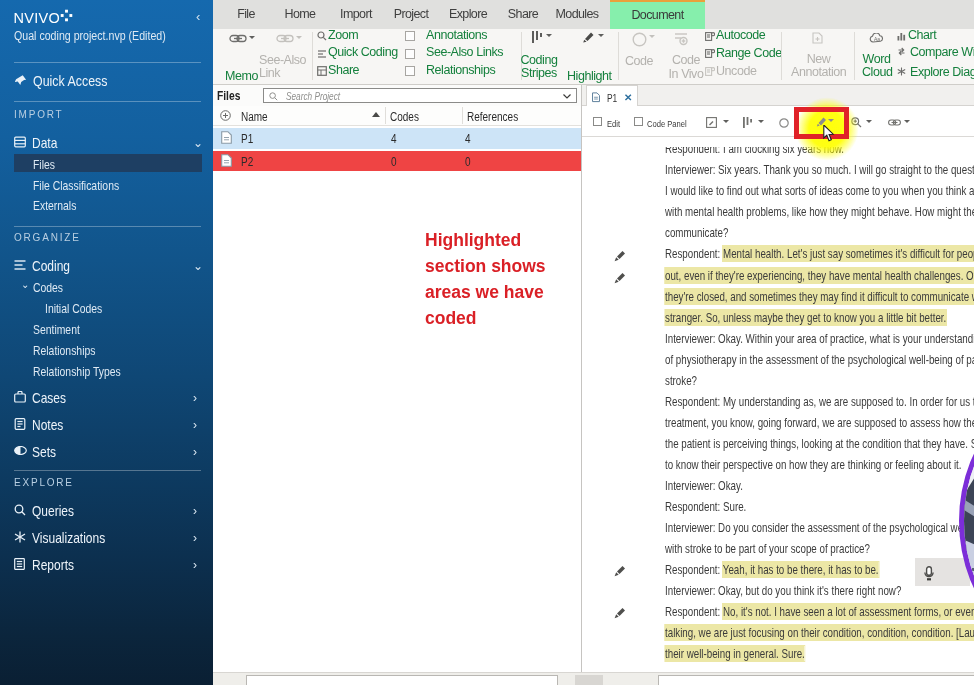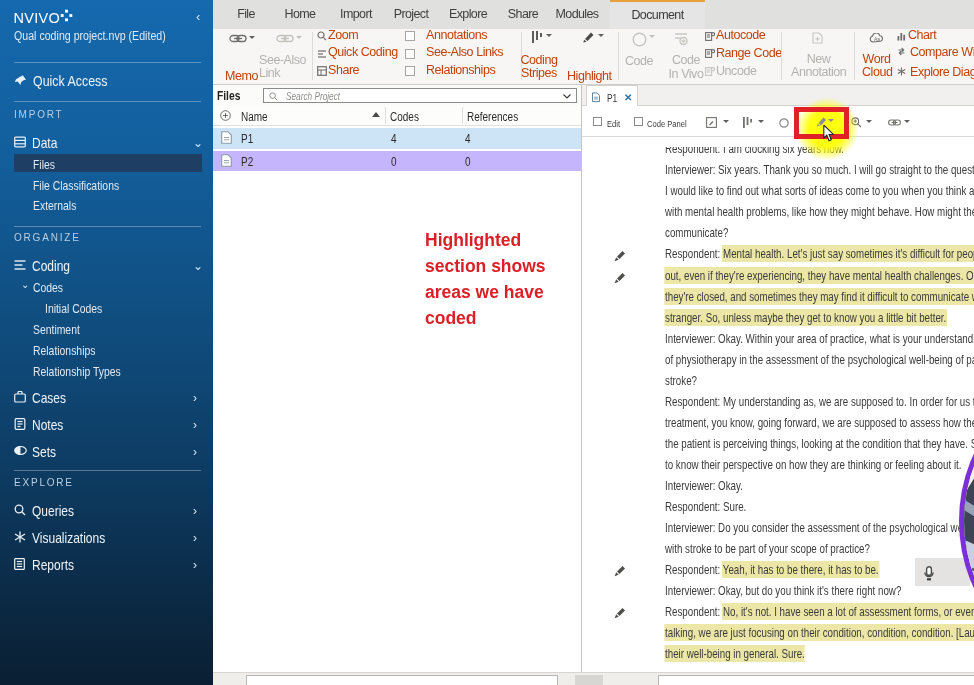--- a/index.html
+++ b/index.html
@@ -15,37 +15,37 @@
   .sb-sep { position:absolute; left:13.5px; width:187px; height:1px; background:rgba(255,255,255,0.30); }
   .sb-sec { position:absolute; left:14px; font-size:10px; letter-spacing:1.8px; color:#b9cfe2; }
   .sb-item { position:absolute; left:31.5px; font-size:15px; color:#eef4fa; transform:scaleX(0.8) translateZ(0); transform-origin:0 0; white-space:nowrap; }
   .sb-sub { position:absolute; left:33px; font-size:13px; color:#dfeaf4; transform:scaleX(0.8) translateZ(0); transform-origin:0 0; white-space:nowrap; }
   .sb-chev { position:absolute; left:193px; font-size:12px; color:#d9e6f1; }
   .sb-icon { position:absolute; left:31px; }
 
   
   #tabbar { position:absolute; left:213px; top:0; width:761px; height:29px; background:#e0e0de; }
   .rtab { position:absolute; top:0; height:29px; line-height:29px; font-size:12.5px; letter-spacing:-0.6px; color:#3f3f3f; text-align:center; }
-  #doctab { position:absolute; left:610px; top:0; width:95px; height:29px; background:#e5e5e5; border-top:2.5px solid #e9a13b; line-height:26px; text-align:center; font-size:12.5px; letter-spacing:-0.6px; color:#3a3a3a; }
+  #doctab { position:absolute; left:610px; top:0; width:95px; height:29px; background:#86efac; border-top:2.5px solid #e9a13b; line-height:26px; text-align:center; font-size:12.5px; letter-spacing:-0.6px; color:#3a3a3a; }
   #ribbon { position:absolute; left:213px; top:29px; width:761px; height:56px; background:#f7f6f4; border-bottom:1px solid #cfcdc9; }
   .rsep { position:absolute; top:3px; height:48px; width:1px; background:#dedcd8; }
-  .rlabel { position:absolute; font-size:12.5px; letter-spacing:-0.45px; color:#c2410c; white-space:nowrap; }
+  .rlabel { position:absolute; font-size:12.5px; letter-spacing:-0.45px; color:#15803d; white-space:nowrap; }
   .rgray { color:#b4b2ae; }
   .ricon { position:absolute; }
   .caret { position:absolute; width:0; height:0; border-left:3px solid transparent; border-right:3px solid transparent; border-top:3.5px solid #5f5f5d; }
   .rcheck { position:absolute; width:10px; height:10px; border:1px solid #a7a5a1; background:#fdfdfd; }
 
   
   #filespanel { position:absolute; left:213px; top:85px; width:368px; height:587px; background:#ffffff; }
   #fileshdr { position:absolute; left:0; top:0; width:368px; height:21px; background:#fbfbfa; }
   #searchbox { position:absolute; left:50px; top:3px; width:314px; height:15px; background:#fff; border:1px solid #8b8b89; }
   #colhdr { position:absolute; left:0; top:21px; width:368px; height:19.5px; background:#fdfdfc; border-bottom:1px solid #e3e1dd; }
   .colline { position:absolute; top:22px; height:17px; width:1px; background:#e0deda; }
   #rowP1 { position:absolute; left:0; top:42.5px; width:368px; height:21.5px; background:#cde4f7; }
-  #rowP2 { position:absolute; left:0; top:66px; width:368px; height:20px; background:#c4b5fd; }
+  #rowP2 { position:absolute; left:0; top:66px; width:368px; height:20px; background:#ef4444; }
   .cell { position:absolute; font-size:12.5px; color:#2b2b2b; transform:scaleX(0.8) translateZ(0); transform-origin:0 0; white-space:nowrap; }
   #redtext { position:absolute; left:212px; top:142px; font-size:17.5px; line-height:26px; font-weight:bold; color:#da2026; }
 
   
   #docdivider { position:absolute; left:581px; top:85px; width:1px; height:587px; background:#c6c4c1; }
   #docpanel { position:absolute; left:582px; top:85px; width:392px; height:587px; background:#fff; overflow:hidden; }
   #doctabstrip { position:absolute; left:0; top:0; width:392px; height:21px; background:#f1f0ee; border-bottom:1px solid #d5d3d0; }
   #p1tab { position:absolute; left:4px; top:0; width:52px; height:21px; background:#fff; border:1px solid #d5d3d0; border-bottom:none; }
   #doctoolbar { position:absolute; left:0; top:21px; width:392px; height:31px; background:#fff; border-bottom:1px solid #dbd9d6; }
   .dcheck { position:absolute; width:9px; height:9px; border:1px solid #8a8a88; background:#fff; }

